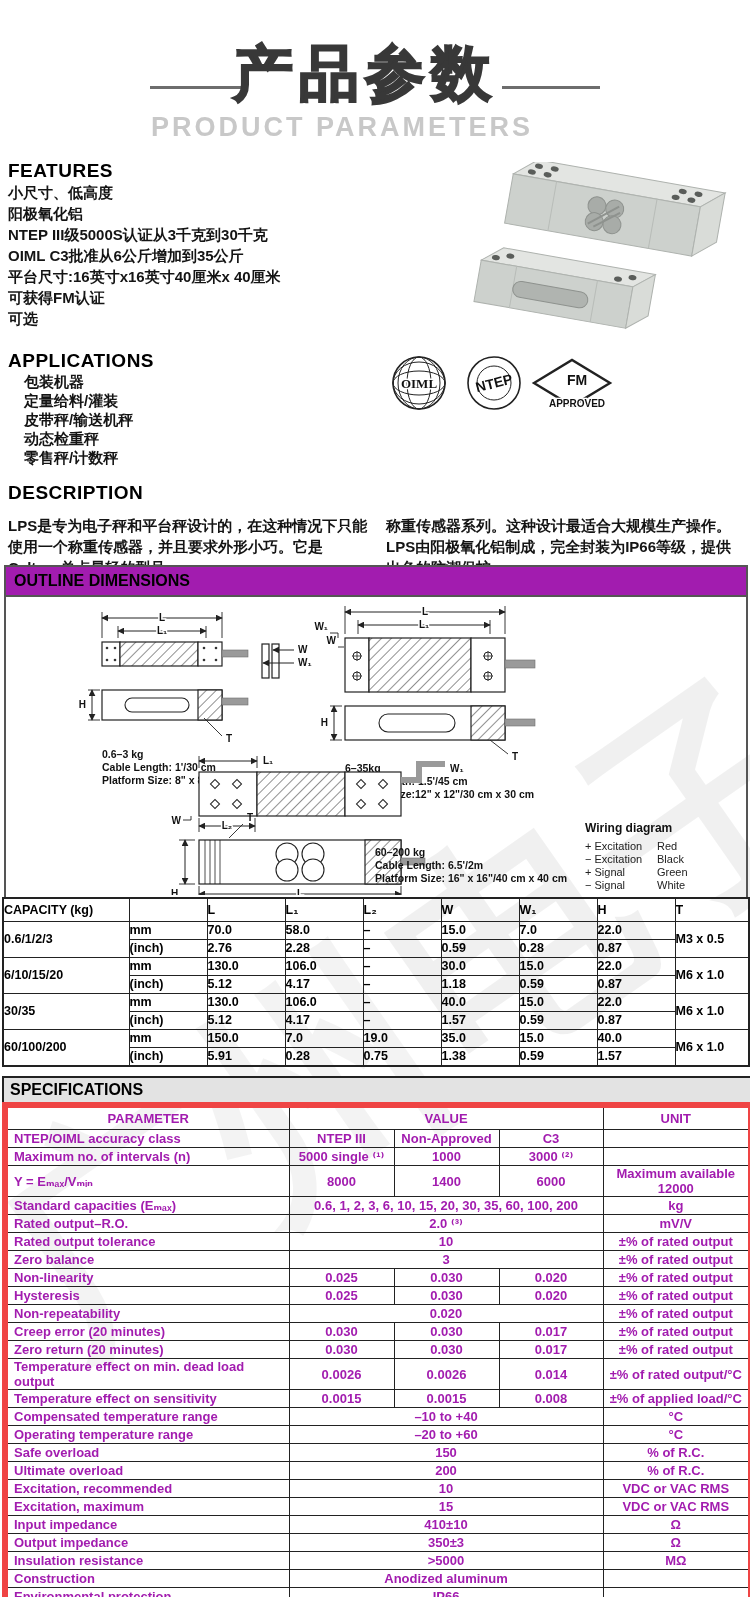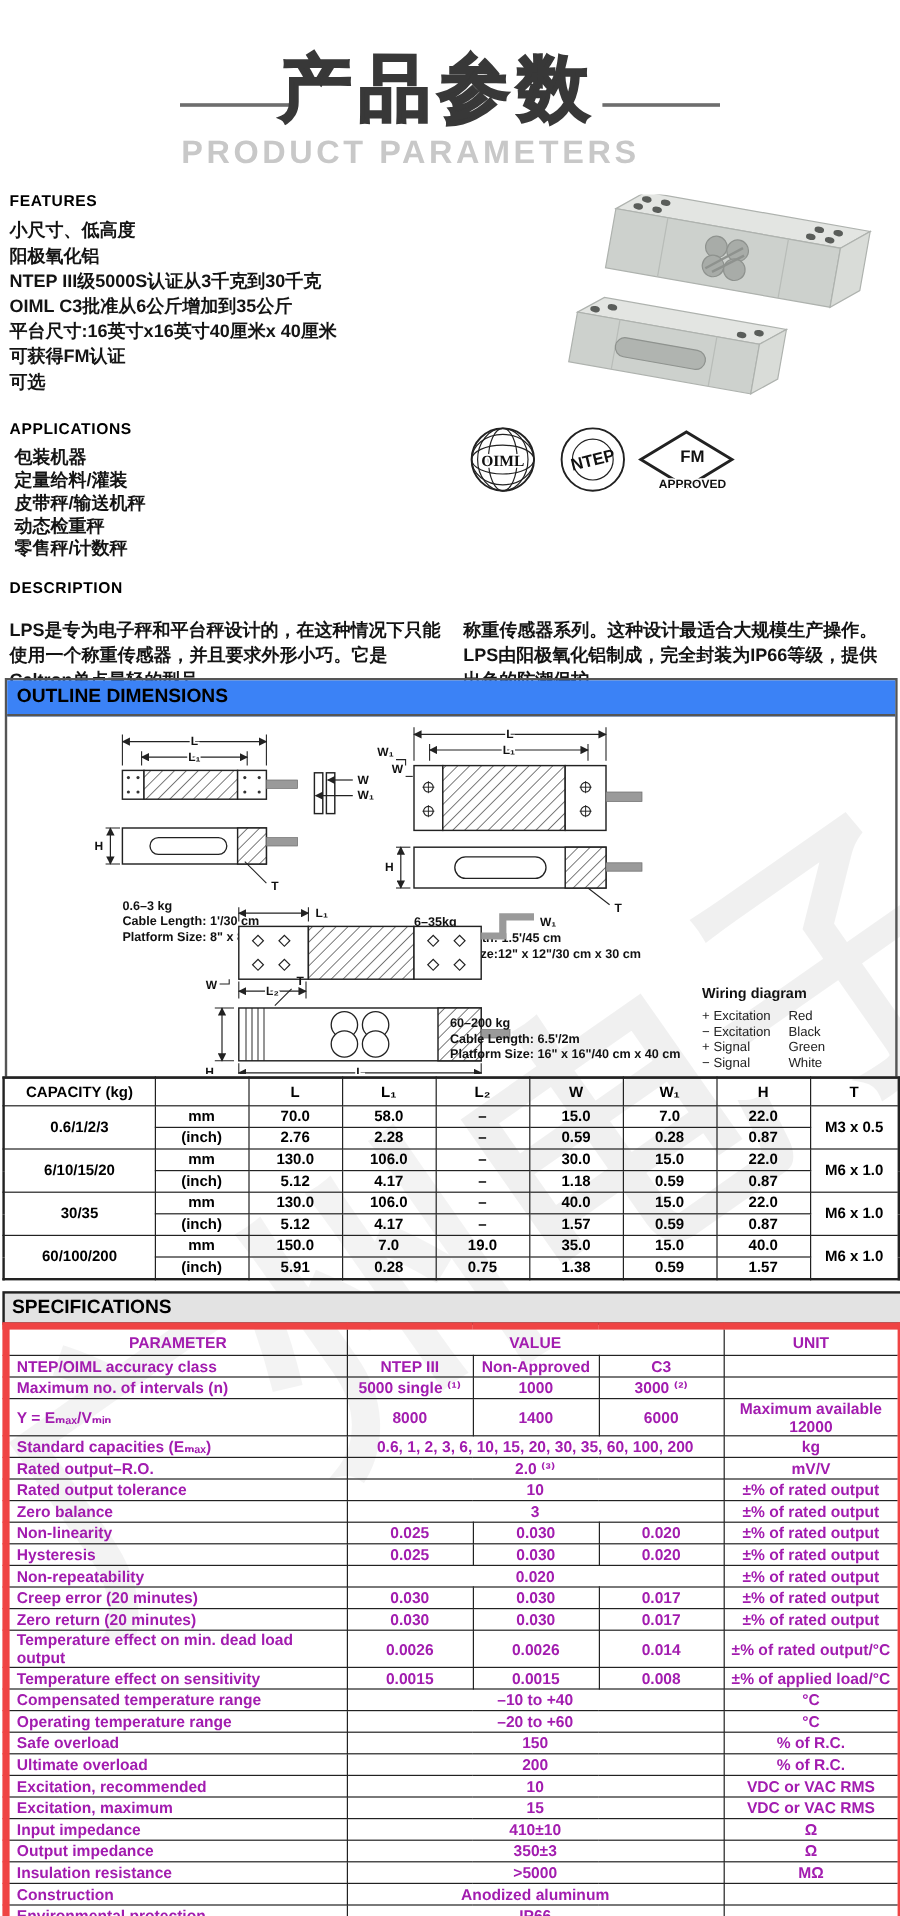--- a/index.html
+++ b/index.html
@@ -10,28 +10,28 @@
   .wm{position:absolute;color:#000;opacity:0.055;font-weight:bold;transform-origin:left top;
       transform:rotate(-35deg);white-space:nowrap;pointer-events:none;}
   
   .title{position:absolute;left:0;top:42px;width:730px;text-align:center;font-size:60px;line-height:64px;
          font-weight:bold;color:#383838;-webkit-text-stroke:2px #383838;letter-spacing:6px;}
   .subtitle{position:absolute;left:0;top:112px;width:684px;text-align:center;font-size:27px;
             color:#c8c8c8;letter-spacing:3px;font-weight:bold;}
   .hline{position:absolute;top:86px;width:98px;height:3px;background:#6d6d6d;}
   .hline-l{left:150px;} .hline-r{left:502px;}
   
-  .sec-h{position:absolute;font-size:13px;font-weight:bold;letter-spacing:.5px;color:#000;}
+  .sec-h{position:absolute;font-size:19px;font-weight:bold;letter-spacing:.5px;color:#000;}
   .tlist{position:absolute;font-size:15px;font-weight:bold;color:#141414;}
   .tlist div{height:21px;line-height:21px;}
   .tlist.tight div{height:19px;line-height:19px;}
   .desc{position:absolute;font-size:15px;font-weight:bold;color:#141414;line-height:21px;margin-top:13px;}
   
   .obox{position:absolute;left:4px;top:565px;width:740px;height:330px;border:2px solid #555;background:transparent;}
-  .obar{height:28px;line-height:28px;background:#3b82f6;border-bottom:2px solid #555;
+  .obar{height:28px;line-height:28px;background:#a21caf;border-bottom:2px solid #555;
         font-size:16px;font-weight:bold;padding-left:8px;color:#000;}
   .osvg{position:absolute;left:1px;top:31px;}
   
   .part{fill:#fff;stroke:#222;stroke-width:1.2;}
   .hatched{fill:url(#hatch);stroke:#222;stroke-width:1.2;}
   .cutout{fill:#fff;stroke:#222;stroke-width:1.1;}
   .cable{fill:#9a9a9a;stroke:#6f6f6f;stroke-width:.6;}
   .cablel{fill:none;stroke:#9a9a9a;stroke-width:6;}
   .dim{stroke:#222;stroke-width:1;fill:none;}
   .thin{stroke:#222;stroke-width:.9;fill:none;}
@@ -50,21 +50,21 @@
   
   .lg{fill:none;stroke:#222;}
   .lgtxt{font:bold 13px "Liberation Serif","DejaVu Serif",serif;fill:#111;text-anchor:middle;
          stroke:#fff;stroke-width:3px;paint-order:stroke;}
   .lgtxt2{font:bold 14px "Liberation Sans","DejaVu Sans",sans-serif;fill:#111;text-anchor:middle;}
   .lgtxt3{font:bold 10px "Liberation Sans","DejaVu Sans",sans-serif;fill:#111;text-anchor:middle;
           stroke:#fff;stroke-width:2.5px;paint-order:stroke;}
   
   table{border-collapse:collapse;table-layout:fixed;}
   .dim-table{position:absolute;left:2px;top:897px;width:746px;border:2px solid #222;
-             font-size:12.5px;font-weight:bold;text-align:center;color:#000;}
+             font-size:12.5px;font-weight:bold;text-align:left;color:#000;}
   .dim-table th,.dim-table td{border:1px solid #222;padding:0;height:17px;line-height:15px;overflow:hidden;}
   .dim-table tr.h th{height:22px;line-height:22px;font-size:12.5px;}
   .spec-bar{position:absolute;left:2px;top:1076px;width:742px;height:24px;line-height:24px;
             background:#e3e3e3;border:2px solid #222;font-size:16px;font-weight:bold;padding-left:6px;color:#000;}
   .spec-table{position:absolute;left:2px;top:1102px;width:746px;border:6px solid #ef4444;
               font-size:13px;font-weight:bold;text-align:center;color:#a21caf;}
   .spec-table th,.spec-table td{border:1px solid #222;padding:0 2px;height:17px;line-height:15px;overflow:hidden;}
   .spec-table tr.h th{height:21px;line-height:21px;}
   .spec-table td.pl{text-align:left;padding-left:6px;}
 </style>
@@ -122,21 +122,21 @@
       <line x1="126" y1="112" x2="126" y2="154" stroke="#b8bcb8"></line>
       <path d="M52,126 h60 a8,8 0 0 1 0,16 h-60 a8,8 0 0 1 0,-16 z" fill="#b0b4b0" stroke="#8e928e"></path>
       <ellipse cx="22" cy="107" rx="4" ry="2.6" fill="#5a5d5a"></ellipse>
         <ellipse cx="36" cy="103" rx="4" ry="2.6" fill="#5a5d5a"></ellipse>
       <ellipse cx="146" cy="107" rx="4" ry="2.6" fill="#5a5d5a"></ellipse>
         <ellipse cx="160" cy="103" rx="4" ry="2.6" fill="#5a5d5a"></ellipse>
     </g>
   </svg>
 
   <div class="sec-h" style="left:8px;top:350px;">APPLICATIONS</div>
-  <div class="tlist tight" style="left:12px;top:372px;">
+  <div class="tlist tight" style="left:24px;top:372px;">
     <div>包装机器</div>
     <div>定量给料/灌装</div>
     <div>皮带秤/输送机秤</div>
     <div>动态检重秤</div>
     <div>零售秤/计数秤</div>
   </div>
 
   <svg class="abs" style="left:382px;top:352px;" width="250" height="75" viewBox="0 0 250 75">
     <g>
       <circle class="lg" cx="37" cy="31" r="26" stroke-width="1.6"></circle>

